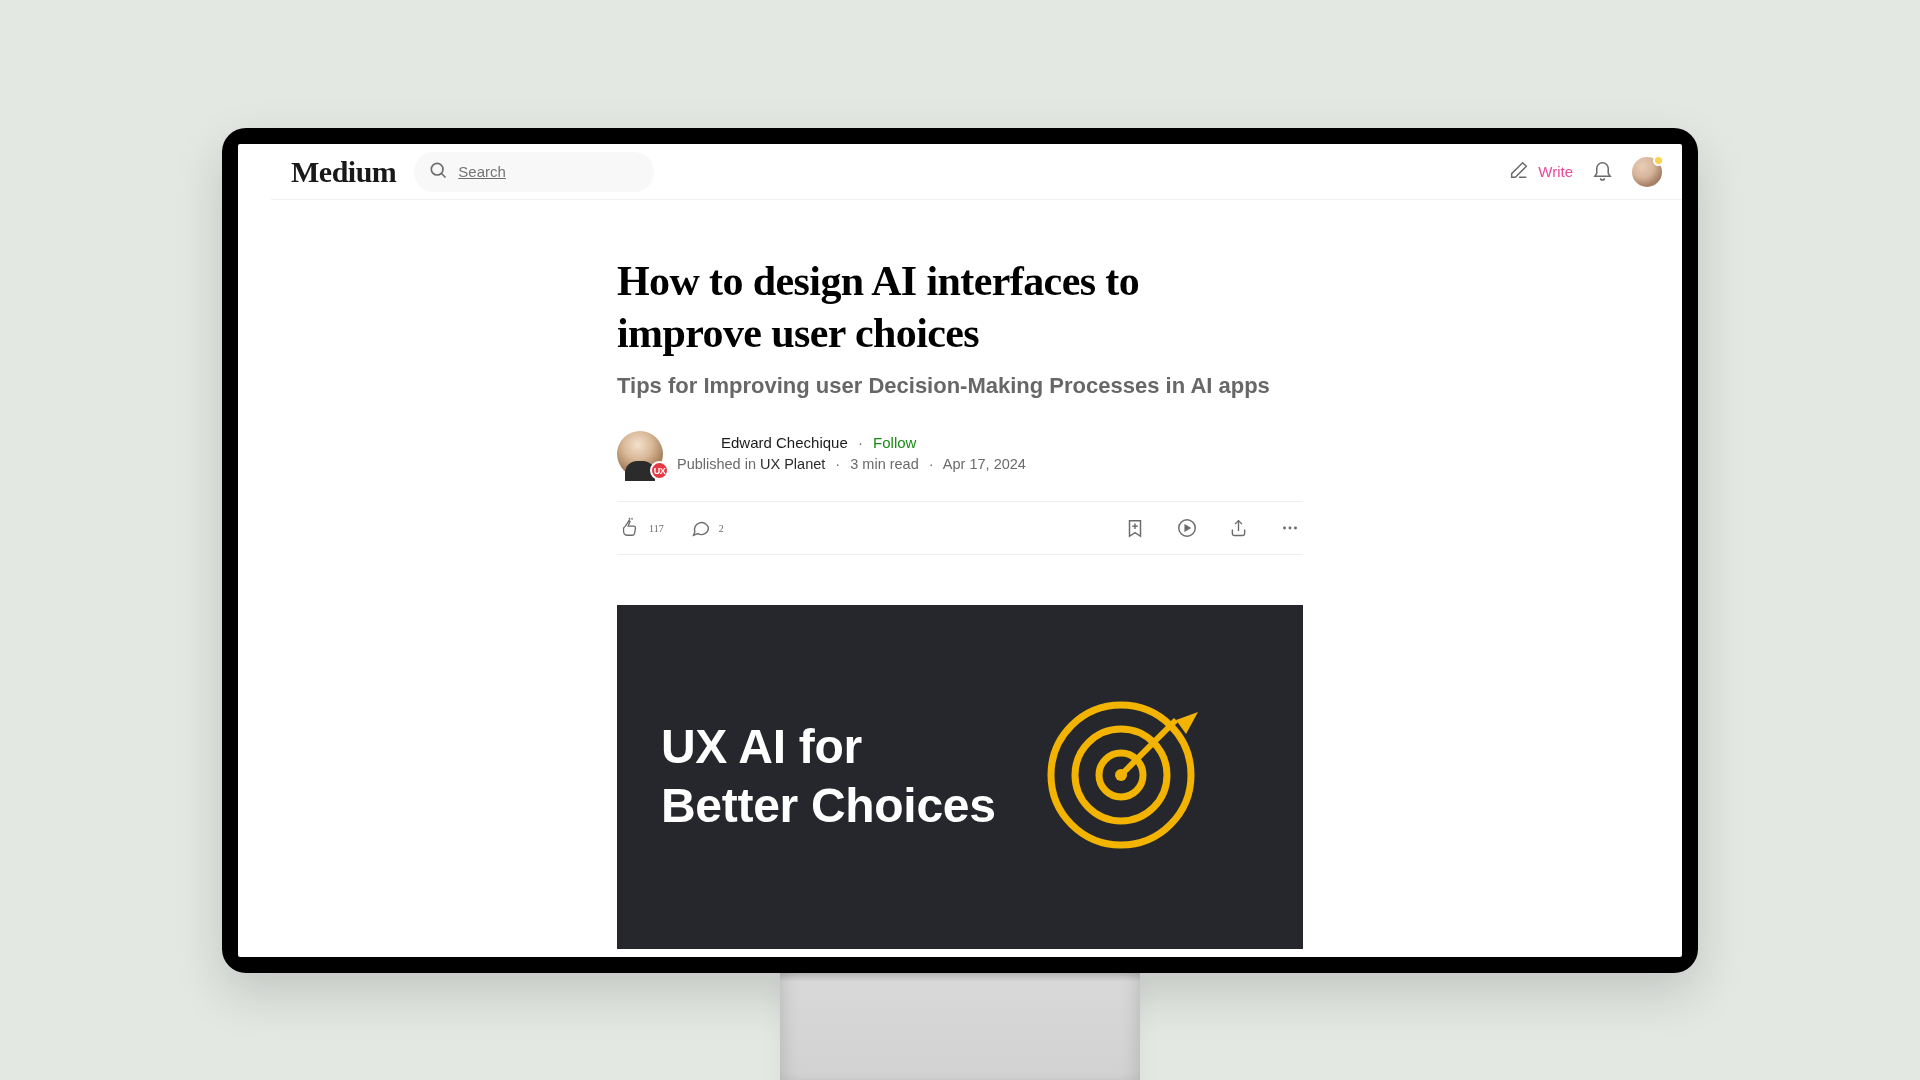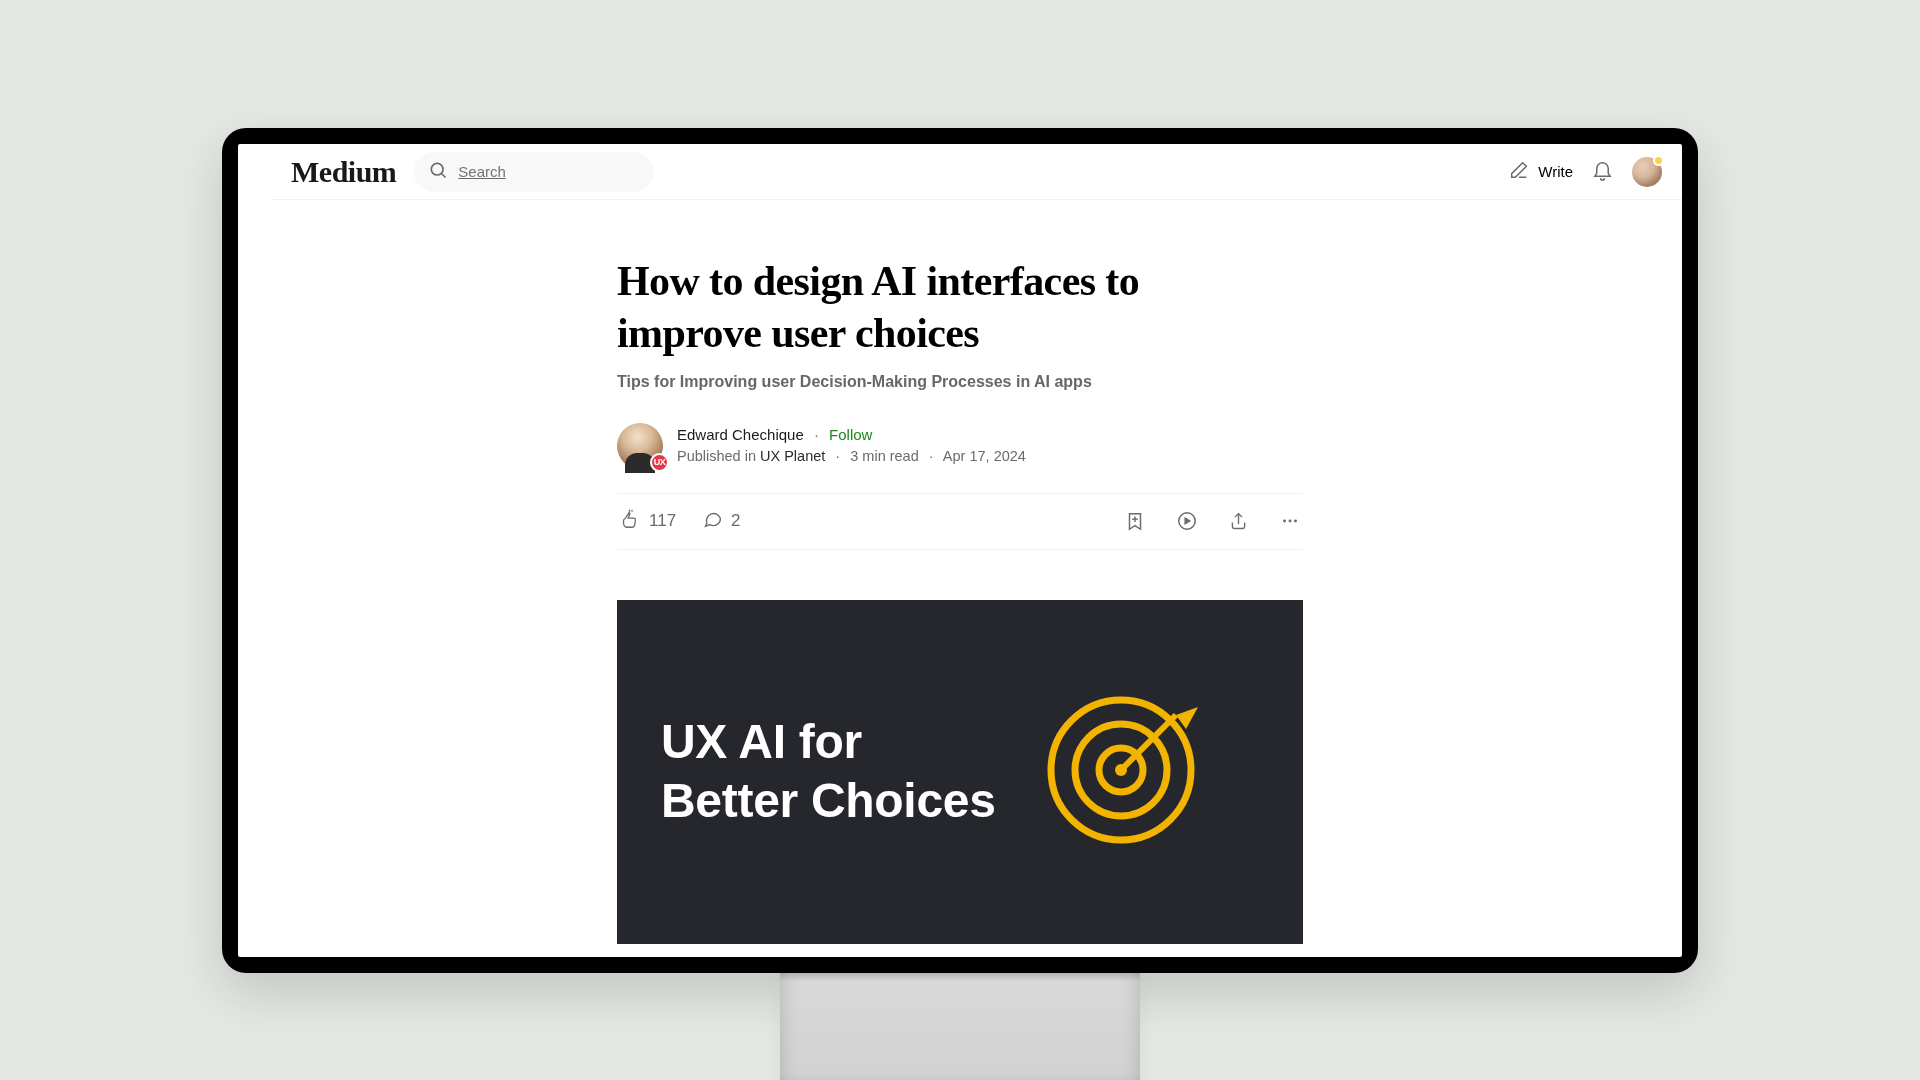--- a/index.html
+++ b/index.html
@@ -87,21 +87,21 @@
     font-size: 15px;
     color: #6b6b6b;
     width: 100%;
     text-decoration: underline;
   }
   .nav-spacer { flex: 1; }
   .write-btn {
     display: flex;
     align-items: center;
     gap: 8px;
-    color: #000000;
+    color: #ec4899;
     font-size: 15px;
     cursor: pointer;
   }
   .icon-btn {
     color: #6b6b6b;
     cursor: pointer;
     display: flex;
     align-items: center;
     position: relative;
   }
@@ -139,21 +139,21 @@
     font-family: Georgia, "Times New Roman", serif;
     font-weight: 800;
     font-size: 42px;
     line-height: 1.23;
     letter-spacing: -0.6px;
     color: #000000;
     margin-bottom: 12px;
     max-width: 620px;
   }
   .subtitle {
-    font-size: 16px;
+    font-size: 22px;
     color: #676767;
     margin-bottom: 30px;
     line-height: 1.35;
   }
 
   .author-row {
     display: flex;
     align-items: center;
     gap: 14px;
     margin-bottom: 24px;
@@ -176,39 +176,39 @@
     background: #e63946;
     color: #fff;
     font-size: 9px;
     font-weight: 700;
     display: flex; align-items: center; justify-content: center;
     border: 2px solid #fff;
     letter-spacing: -0.5px;
     margin-top: 25px;
   }
   .author-meta { font-size: 15px; line-height: 1.5; }
-  .author-line1 { color: #1b1b1b; }
+  .author-line1 { color: #1b1b1b; margin-left: 44px; }
   .author-name { color: #1b1b1b; }
   .dot-sep { color: #6b6b6b; margin: 0 6px; }
   .follow { color: #1a8917; cursor: pointer; }
   .author-line2 { color: #6b6b6b; font-size: 14.5px; }
   .pub-name { color: #2b2b2b; }
 
   
   .engage-bar {
     border-top: 1px solid #efefef;
     border-bottom: 1px solid #efefef;
     padding: 14px 2px;
     display: flex;
     align-items: center;
   }
   .engage-left { display: flex; align-items: center; gap: 26px; }
   .engage-item {
     display: flex; align-items: center; gap: 8px;
-    color: #6b6b6b; font-size: 17px; cursor: pointer;
+    color: #6b6b6b; font-size: 10px; cursor: pointer; font-family: Liberation Serif, serif;
   }
   .engage-right { margin-left: auto; display: flex; align-items: center; gap: 30px; }
   .engage-right .icon-btn svg { display: block; }
 
   
   .hero {
     margin-top: 50px;
     width: 686px;
     height: 344px;
     background: #25272c;

